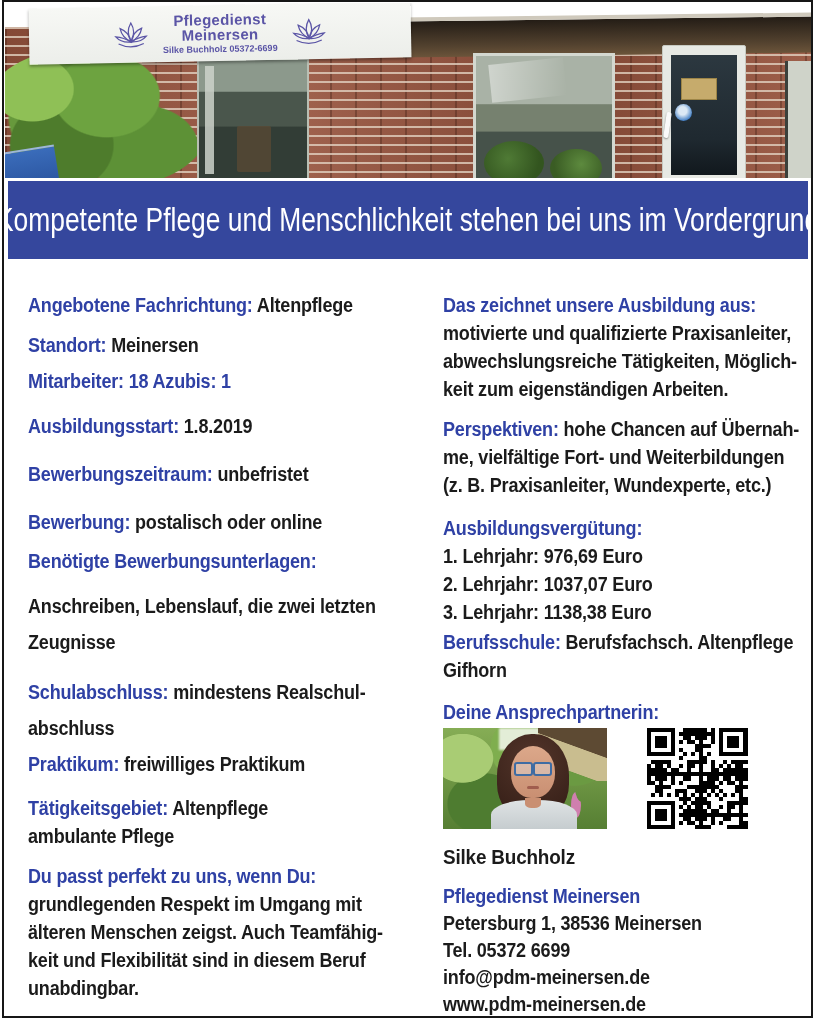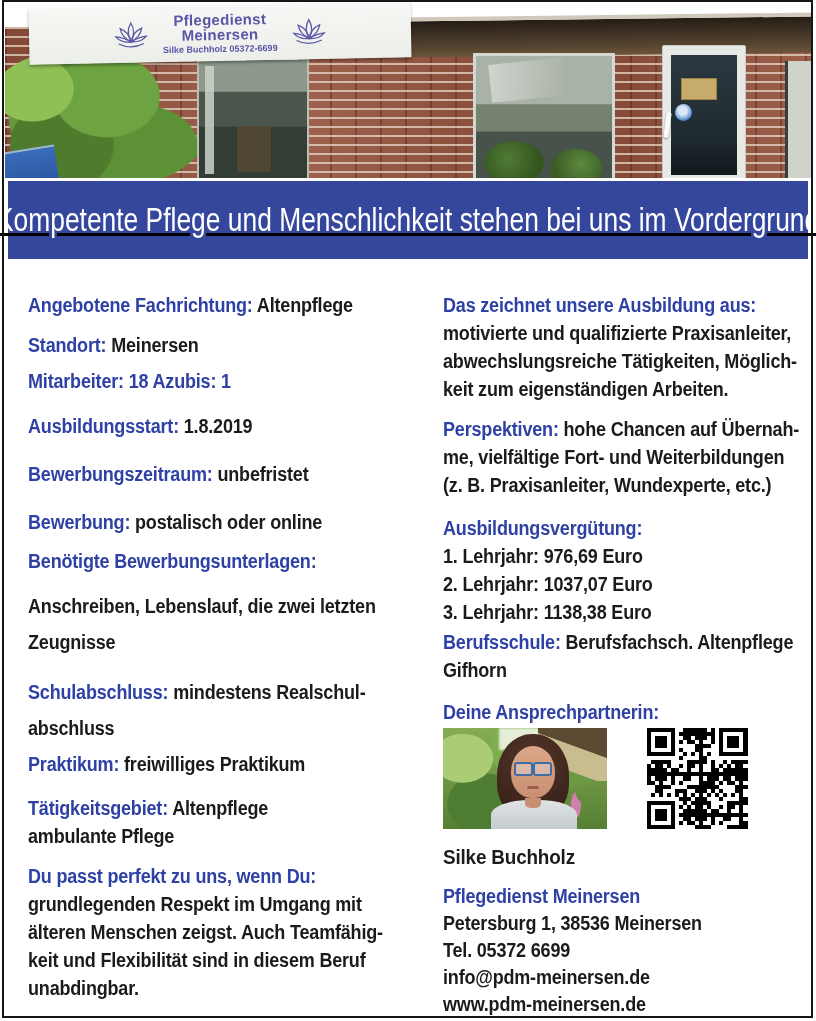--- a/index.html
+++ b/index.html
@@ -62,21 +62,21 @@
           radial-gradient(ellipse 90px 70px at 55% 35%,#6da340 0 58%,transparent 60%),
           radial-gradient(ellipse 85px 75px at 35% 70%,#4e7c2c 0 60%,transparent 62%),
           radial-gradient(ellipse 95px 70px at 70% 72%,#5d9136 0 60%,transparent 62%),
           radial-gradient(ellipse 120px 95px at 45% 50%,#67993c 0 62%,transparent 64%);}
   .car{position:absolute;left:-8px;top:146px;width:60px;height:36px;background:linear-gradient(#3a6cba,#2b55a0);
        transform:rotate(-9deg);border-top:2px solid #9db6d8;}
   .sliver{position:absolute;left:780px;top:58px;width:26px;height:117px;background:#cfd3c9;border-left:3px solid #3a3f3a;}
 
   
   .banner{position:absolute;left:8px;top:181px;width:800px;height:78px;background:var(--banner);
-          display:flex;align-items:center;justify-content:center;text-decoration:underline;}
+          display:flex;align-items:center;justify-content:center;}
   .banner-text{color:#fff;font-size:33px;font-weight:400;white-space:nowrap;
                transform:scaleX(.8);letter-spacing:0px;}
 
   
   .col{position:absolute;}
   .col-left{left:28px;top:291px;width:392px;}
   .col-right{left:443px;top:291px;width:356px;}
   .item{font-size:20px;line-height:28px;font-weight:700;margin:0 0 12px 0;
         transform:scaleX(.9);transform-origin:0 0;width:112%;letter-spacing:-0.2px;}
   .item.loose{line-height:36px;}

